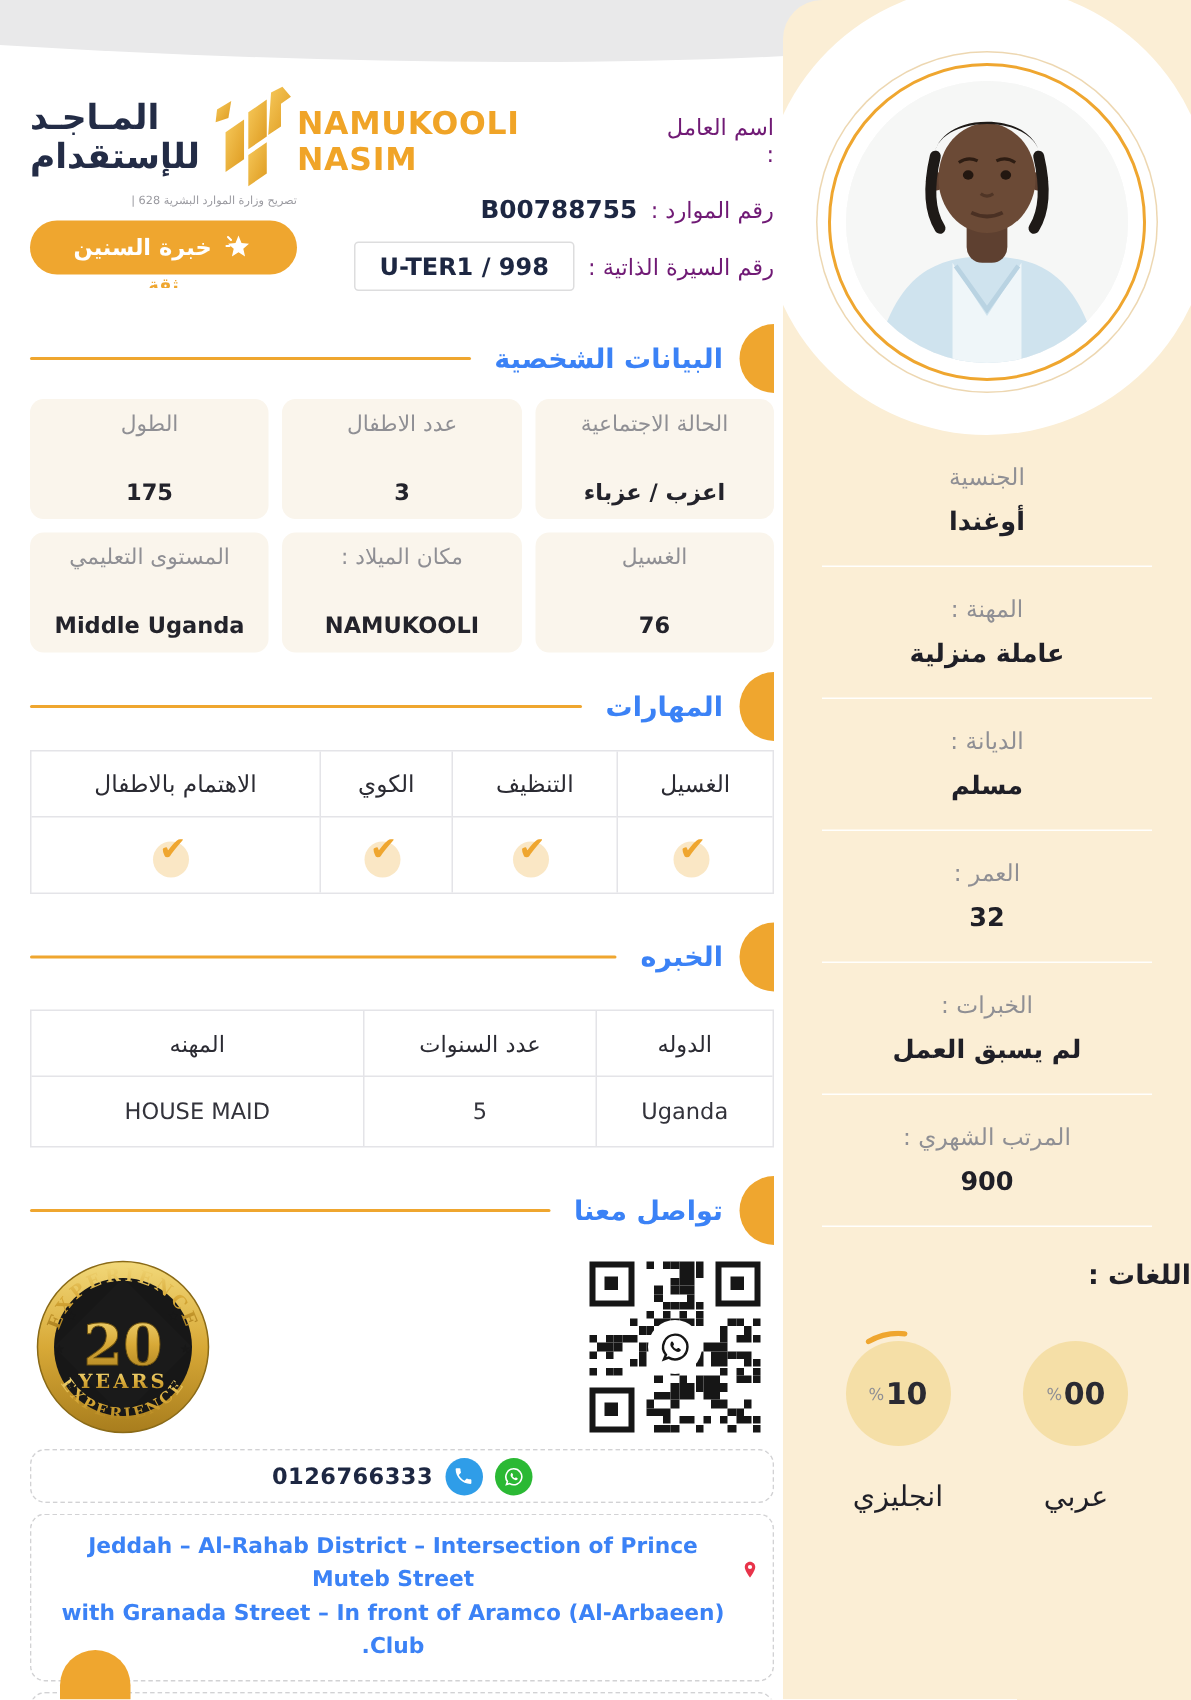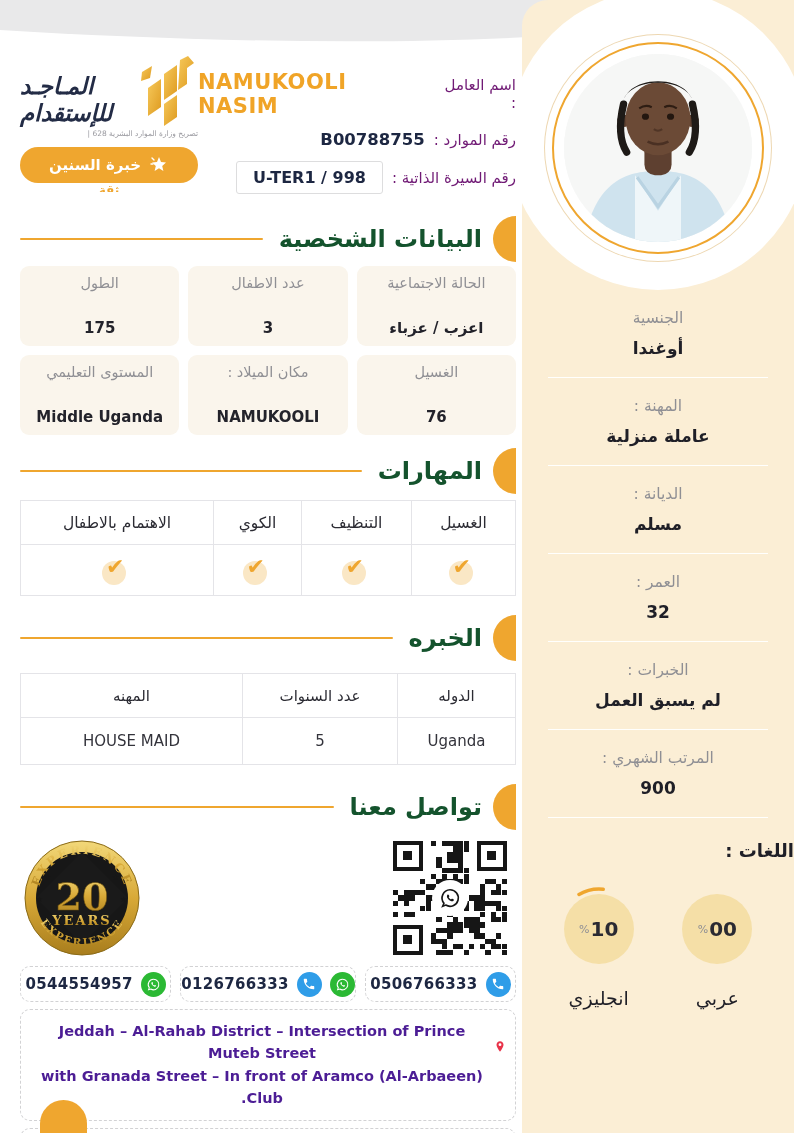--- a/index.html
+++ b/index.html
@@ -35,40 +35,40 @@
                  background:#F5DFA7; display:flex; align-items:center; justify-content:center; direction:ltr; }
   .lang-arc { position:absolute; left:0; top:0; }
   .pct-sign { font-size:11px; color:#8f8f94; margin-right:1px; vertical-align:4px; }
   .pct-num { font-size:20px; font-weight:bold; color:#2a2a32; }
   .lang-name { margin-top:16px; font-size:19px; color:#1f1f27; direction:rtl; }
 
   
   .main { position:absolute; left:20px; top:0; width:496px; z-index:2; }
   .top { margin-top:56px; display:flex; height:134px; }
   .logo-col { width:178px; }
-  .logo-row { display:flex; align-items:flex-end; gap:6px;font-style:italic; }
+  .logo-row { display:flex; align-items:flex-start; gap:6px; }
   .logo-txt { flex:1; text-align:left; direction:rtl; color:#232c46; font-weight:bold;
               font-size:23px; line-height:1.15; padding-top:10px; letter-spacing:.5px; }
   .logo-license { font-size:7.5px; color:#9a9aa0; direction:rtl; text-align:right; margin-top:3px; }
   .xp-badge { margin-top:9px; height:36px; background:#EFA62F; border-radius:18px;
               display:flex; align-items:center; justify-content:center; gap:8px; direction:rtl; }
   .xp-badge span { color:#fff; font-weight:bold; font-size:15px; }
   .badge-sub { height:9px; overflow:hidden; text-align:center; color:#EFA62F;
                font-weight:bold; font-size:12px; direction:rtl; }
   .fields { flex:1; direction:rtl; display:flex; flex-direction:column; gap:12px; padding-top:14px; }
   .frow { display:flex; align-items:center; gap:9px; }
   .flabel { font-size:15px; color:#701a75; }
   .fname { font-size:21px; font-weight:bold; color:#F0A427; letter-spacing:.5px; direction:ltr; }
   .fval { font-size:16.5px; font-weight:bold; color:#1d2742; direction:ltr; }
   .fbox { border:1px solid #ddddde; border-radius:3px; padding:6px 16px; background:#fff;
           font-size:16px; font-weight:bold; color:#1d2742; direction:ltr; }
 
   .sec-head { display:flex; align-items:center; height:46px; }
   .sec-line { flex:1; height:2.5px; border-radius:2px; background:#EFA62F; }
-  .sec-head h2 { font-size:24px; font-weight:bold; color:#14532d; margin:0 0 0 16px; direction:rtl; }
+  .sec-head h2 { font-size:18px; font-weight:bold; color:#3b82f6; margin:0 0 0 16px; direction:rtl; }
   .sec-bubble { width:23px; height:46px; margin-left:11px; background:#EFA62F;
                 border-top-left-radius:46px; border-bottom-left-radius:46px; }
   .mt-personal { margin-top:26px; } .mt-skills { margin-top:13px; }
   .mt-exp { margin-top:19px; } .mt-contact { margin-top:19px; }
 
   .p-grid { margin-top:4px; display:grid; grid-template-columns:repeat(3,1fr); gap:9px; direction:rtl; }
   .p-cell { background:#FAF5EC; border-radius:9px; min-height:62px; padding:9px 6px;
             display:flex; flex-direction:column; align-items:center; justify-content:center; gap:7px; }
   .p-label { font-size:14.5px; color:#8f8f94; }
   .p-value { font-size:15px; font-weight:bold; color:#23232b;margin-top:21px; }
@@ -103,21 +103,21 @@
 
   .dash { background:#fff; border:1.5px dashed #d2d2d4; border-radius:10px; }
   .phones { margin-top:6px; display:flex; direction:rtl; gap:9px; }
   .phone-box { flex:1; height:36px; display:flex; direction:ltr; align-items:center;
                justify-content:center; gap:8px; }
   .phone-num { font-size:15px; font-weight:bold; color:#1d2742; letter-spacing:.3px; }
   .cicon { width:25px; height:25px; border-radius:50%; display:flex; align-items:center; justify-content:center; }
   .wa { background:#2BB934; } .tel { background:#2F9DE8; } .snap { background:#FFC914; }
 
   .address { margin-top:7px; position:relative; padding:10px 26px 10px 14px; direction:rtl;
-             text-align:center; font-size:14.5px; font-weight:bold; color:#4c1d95; line-height:1.55; }
+             text-align:center; font-size:14.5px; font-weight:bold; color:#3b82f6; line-height:1.55; }
   .pin { position:absolute; right:8px; top:30px; }
   .hash-box { margin-top:7px; height:36px; display:flex; direction:rtl; align-items:center;
               gap:9px; padding:0 14px; }
   .hash-sym { font-size:18px; font-weight:bold; color:#23232b; }
 
   .bottom-pill { position:absolute; left:40px; top:1100px; width:47px; height:70px;
                  background:#EFA62F; border-radius:24px 24px 0 0; z-index:2; }
 </style>
 </head>
 <body>
@@ -529,50 +529,33 @@
           <svg width="22" height="22" viewBox="0 0 24 24">
             <path d="M12,3 a9,9 0 1 1 -4.6,16.7 L4,21 l1.4,-3.3 A9,9 0 0 1 12,3 Z" fill="none" stroke="#161616" stroke-width="1.8"></path>
             <path d="M9.2,8.4 c.6,-.6,1.2,-.3,1.5,.3 l.5,1 c.2,.4,0,.8,-.3,1.1 -.3,.3,-.3,.6,0,1 .4,.6,1,1.2,1.7,1.5 .4,.2,.7,.1,1,-.2 .3,-.4,.7,-.5,1.1,-.3 l1,.6 c.6,.3,.7,1,.2,1.5 -.8,.8,-2,.9,-3,.4 -1.6,-.7,-3,-2,-3.9,-3.6 -.5,-1,-.5,-2.5,.2,-3.3 Z" fill="#161616"></path>
           </svg>
         </div>
       </div>
     </div>
 
     <div class="phones">
       <div class="dash phone-box">
-        <span class="phone-num">0506766333</span>
-        <span class="cicon tel">
-          <svg width="14" height="14" viewBox="0 0 24 24">
-              <path d="M6.6,10.8 c1.4,2.8 3.8,5.1 6.6,6.6 l2.2,-2.2 c.3,-.3 .7,-.4 1,-.2 1.1,.4 2.3,.6 3.6,.6 .5,0 1,.4 1,1 V20 c0,.6 -.5,1 -1,1 C10.6,21 3,13.4 3,4 c0,-.5 .4,-1 1,-1 h3.5 c.6,0 1,.5 1,1 0,1.3 .2,2.5 .6,3.6 .1,.3 0,.7 -.3,1 z" fill="#fff"></path>
-            </svg>
-        </span>
-      </div>
-      <div class="dash phone-box">
         <span class="phone-num">0126766333</span>
         <span class="cicon tel">
           <svg width="14" height="14" viewBox="0 0 24 24">
               <path d="M6.6,10.8 c1.4,2.8 3.8,5.1 6.6,6.6 l2.2,-2.2 c.3,-.3 .7,-.4 1,-.2 1.1,.4 2.3,.6 3.6,.6 .5,0 1,.4 1,1 V20 c0,.6 -.5,1 -1,1 C10.6,21 3,13.4 3,4 c0,-.5 .4,-1 1,-1 h3.5 c.6,0 1,.5 1,1 0,1.3 .2,2.5 .6,3.6 .1,.3 0,.7 -.3,1 z" fill="#fff"></path>
             </svg>
         </span>
         <span class="cicon wa">
           <svg width="15" height="15" viewBox="0 0 24 24">
             <path d="M12,3.5 a8.5,8.5 0 1 1 -4.3,15.8 L4.2,20.3 l1.1,-3.2 A8.5,8.5 0 0 1 12,3.5 Z" fill="none" stroke="#fff" stroke-width="1.7"></path>
             <path d="M9.2,8.4 c.6,-.6,1.2,-.3,1.5,.3 l.5,1 c.2,.4,0,.8,-.3,1.1 -.3,.3,-.3,.6,0,1 .4,.6,1,1.2,1.7,1.5 .4,.2,.7,.1,1,-.2 .3,-.4,.7,-.5,1.1,-.3 l1,.6 c.6,.3,.7,1,.2,1.5 -.8,.8,-2,.9,-3,.4 -1.6,-.7,-3,-2,-3.9,-3.6 -.5,-1,-.5,-2.5,.2,-3.3 Z" fill="#fff"></path>
           </svg>
         </span>
       </div>
-      <div class="dash phone-box">
-        <span class="phone-num">0544554957</span>
-        <span class="cicon wa">
-          <svg width="15" height="15" viewBox="0 0 24 24">
-            <path d="M12,3.5 a8.5,8.5 0 1 1 -4.3,15.8 L4.2,20.3 l1.1,-3.2 A8.5,8.5 0 0 1 12,3.5 Z" fill="none" stroke="#fff" stroke-width="1.7"></path>
-            <path d="M9.2,8.4 c.6,-.6,1.2,-.3,1.5,.3 l.5,1 c.2,.4,0,.8,-.3,1.1 -.3,.3,-.3,.6,0,1 .4,.6,1,1.2,1.7,1.5 .4,.2,.7,.1,1,-.2 .3,-.4,.7,-.5,1.1,-.3 l1,.6 c.6,.3,.7,1,.2,1.5 -.8,.8,-2,.9,-3,.4 -1.6,-.7,-3,-2,-3.9,-3.6 -.5,-1,-.5,-2.5,.2,-3.3 Z" fill="#fff"></path>
-          </svg>
-        </span>
-      </div>
     </div>
 
     <div class="dash address">
       <div>Jeddah – Al-Rahab District – Intersection of Prince Muteb Street</div>
       <div>(Al-Arbaeen) with Granada Street – In front of Aramco Club.</div>
       <svg class="pin" width="14" height="14" viewBox="0 0 24 24">
         <path d="M12,2 C8.7,2 6,4.7 6,8 c0,4.5 6,12 6,12 s6,-7.5 6,-12 c0,-3.3 -2.7,-6 -6,-6 z" fill="#E8334A"></path>
         <circle cx="12" cy="8" r="2.4" fill="#fff"></circle>
       </svg>
     </div>

